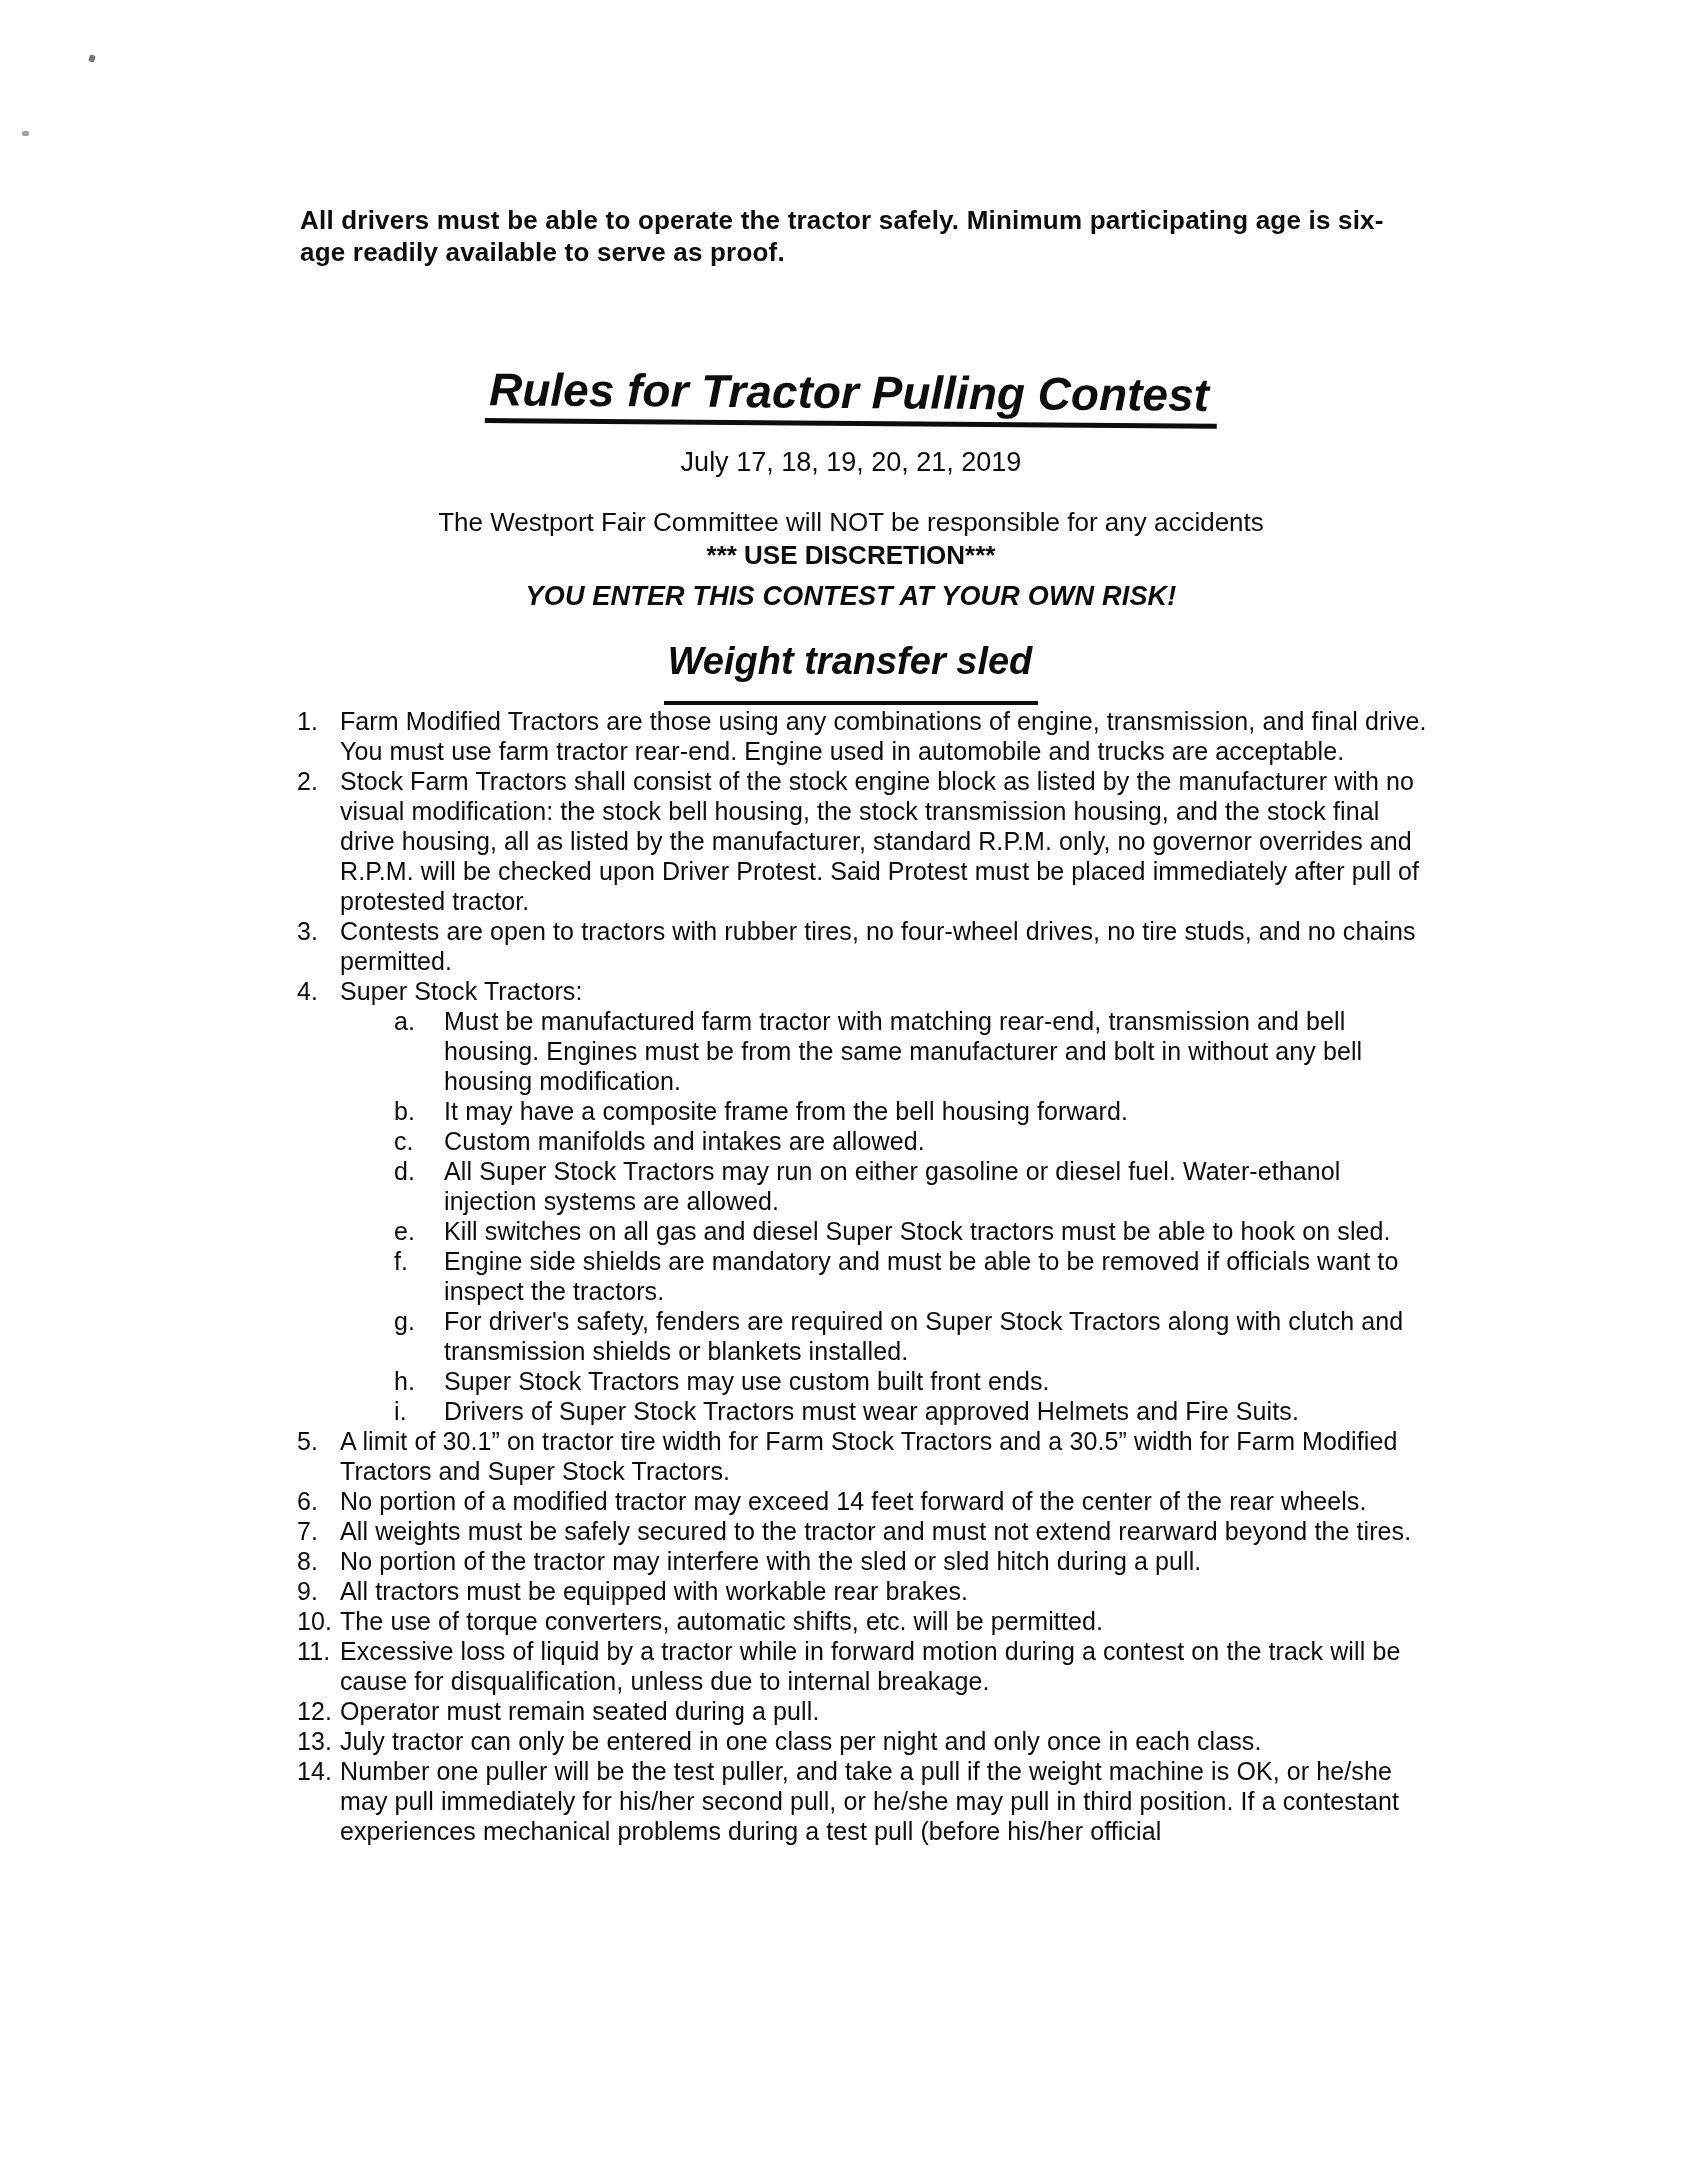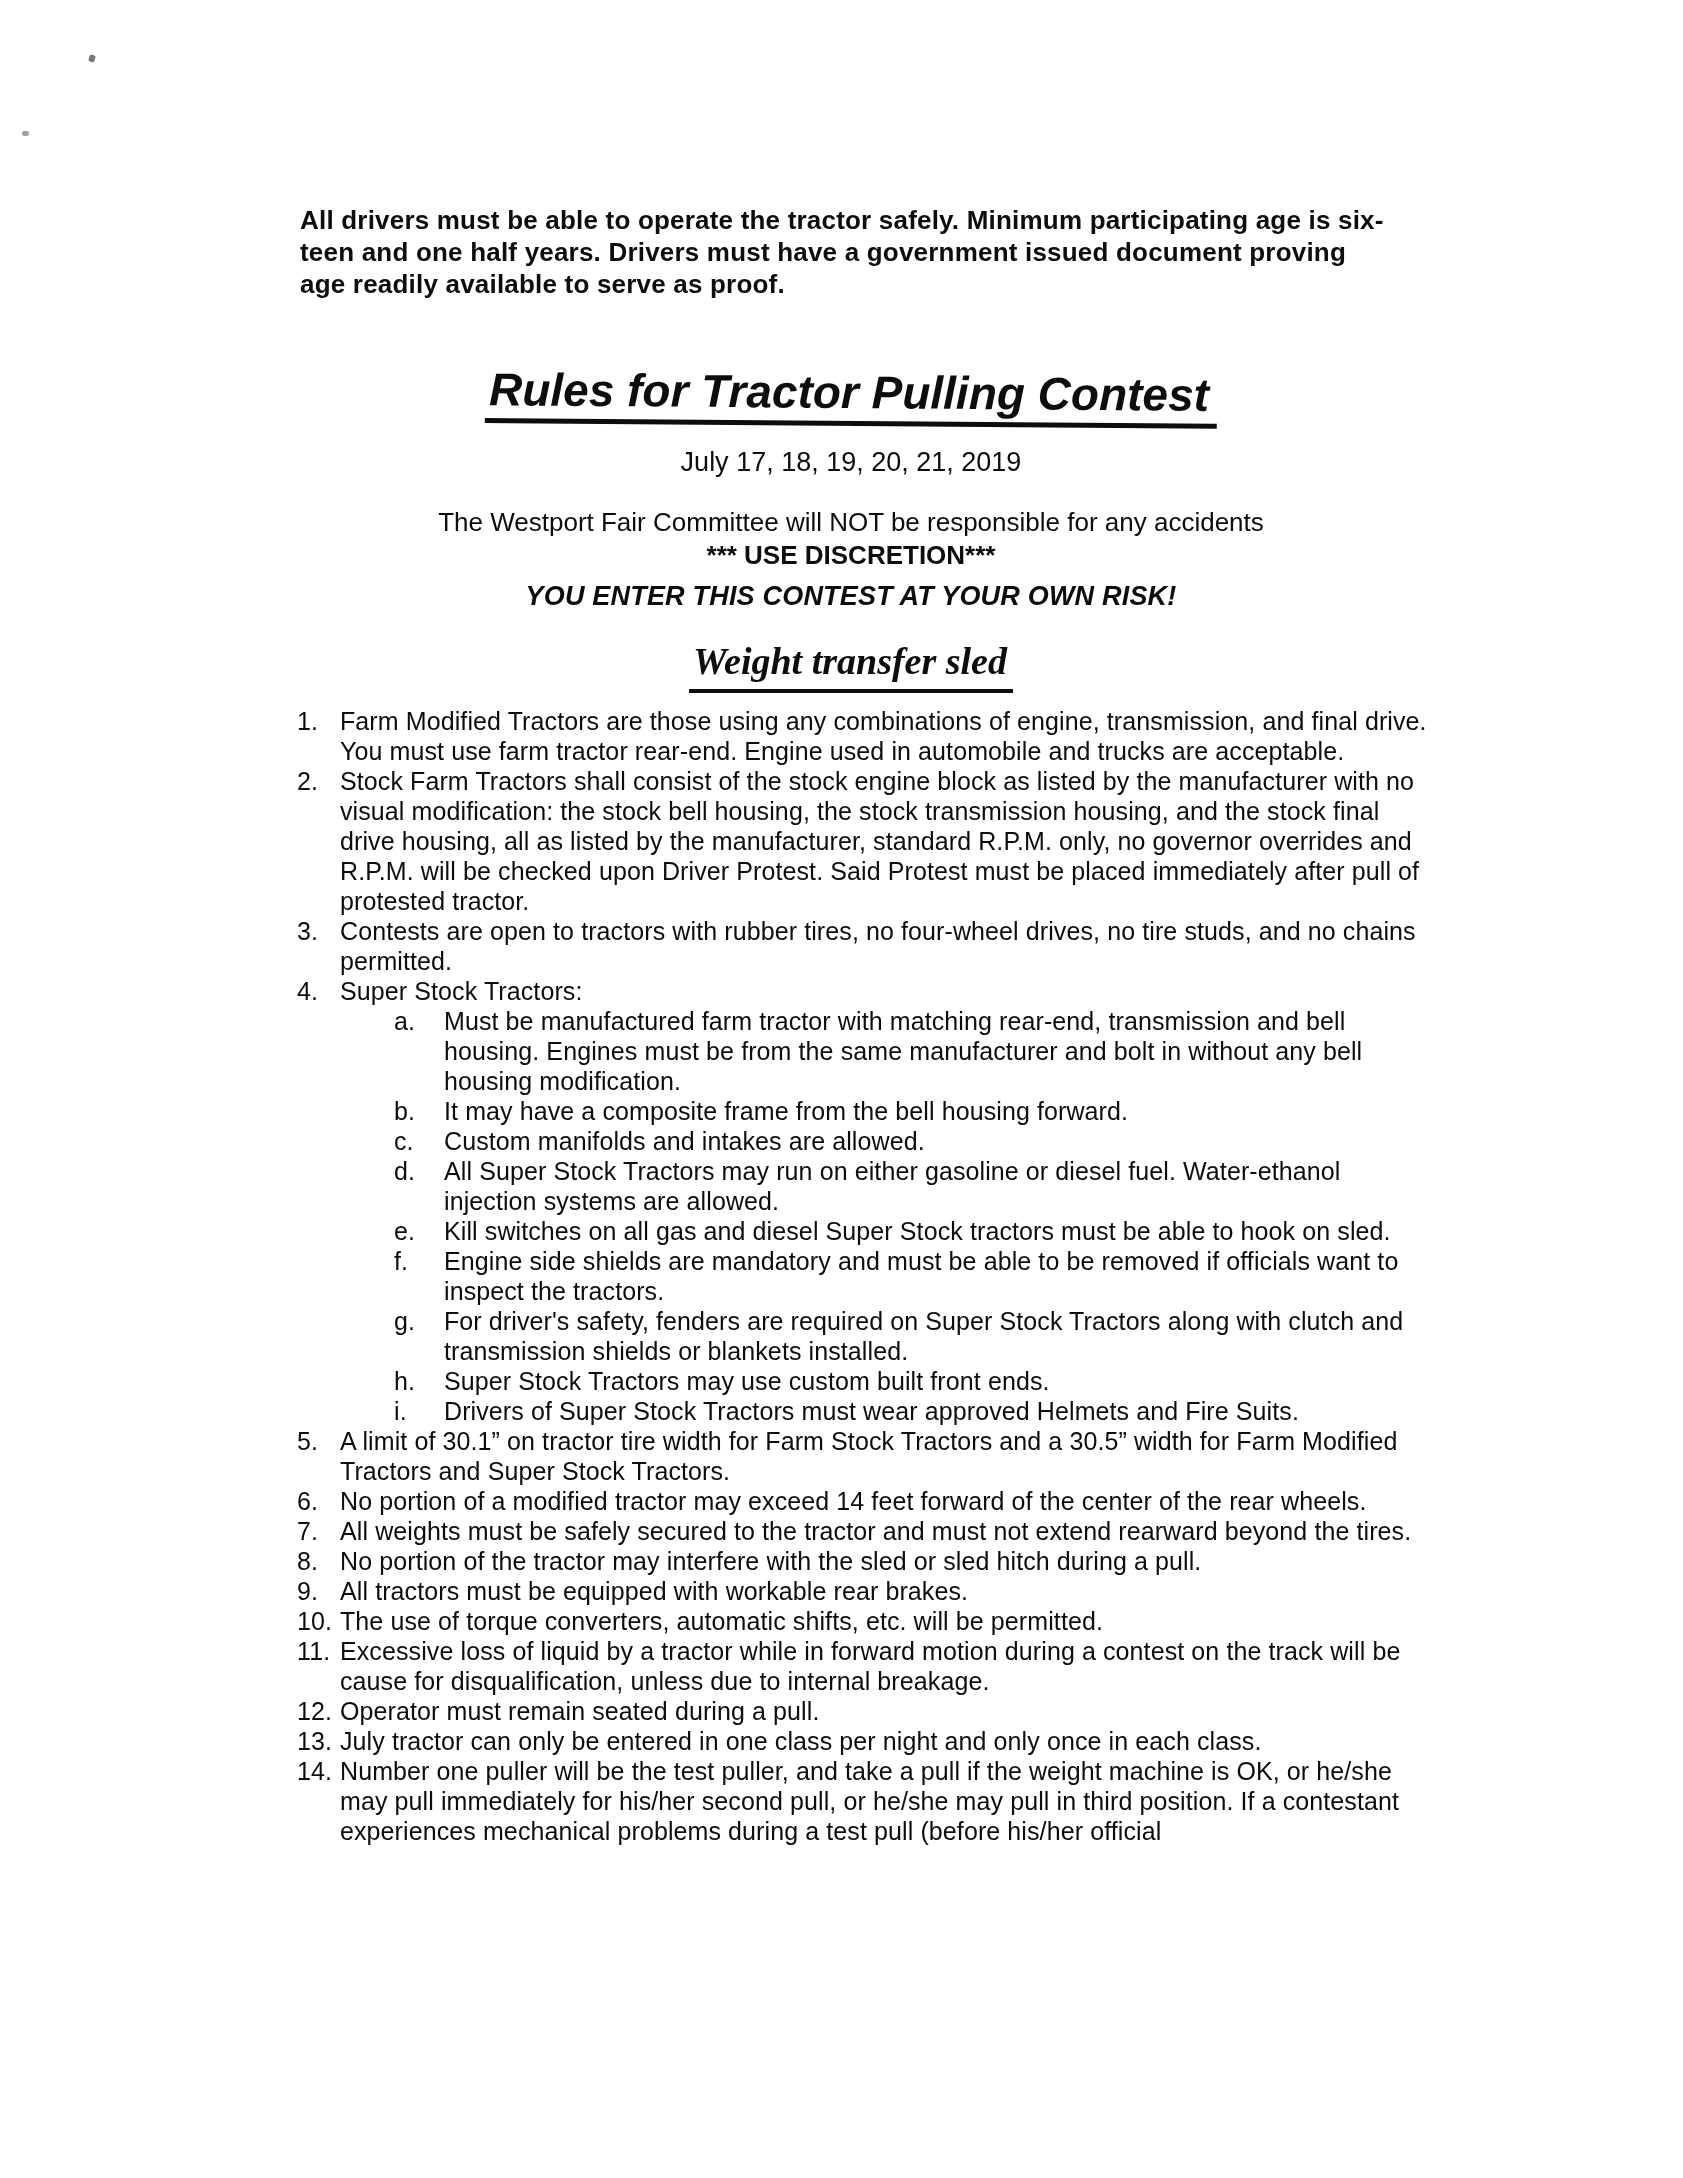--- a/index.html
+++ b/index.html
@@ -89,23 +89,22 @@
   .section-heading {
     top: 638px;
     margin: 0;
     font-size: 38px;
     line-height: 46px;
     font-weight: bold;
     font-style: italic;
   }
   .section-heading .underlined {
     display: inline-block;
-    padding: 0 6px 5px 4px;
+    padding: 0 6px 17px 4px;
     border-bottom: 4px solid #0d0d0d;
-    font-family: Liberation Serif, serif;
   }
 
   ol.rules {
     position: absolute;
     left: 297px;
     top: 706px;
     width: 1134px;
     margin: 0;
     padding: 0;
     list-style: none;
@@ -141,21 +140,20 @@
 </style>
 </head>
 <body>
 
 <div class="page">
   <span class="speck s1"></span>
   <span class="speck s2"></span>
 
   <div class="intro" id="intro">
       <div class="intro-line">All drivers must be able to operate the tractor safely. Minimum participating age is six-</div>
-      <div class="intro-line">teen and one half years. Drivers must have a government issued document proving</div>
       <div class="intro-line">age readily available to serve as proof.</div>
     </div>
 
   <h1 class="centered title"><span class="underlined">Rules for Tractor Pulling Contest</span></h1>
 
   <div class="centered date-line">July  17, 18, 19, 20, 21, 2019</div>
 
   <div class="centered disclaimer"><span>The Westport Fair Committee will </span><strong>NOT</strong><span> be responsible for any accidents</span></div>
 
   <div class="centered discretion">*** USE DISCRETION***</div>

